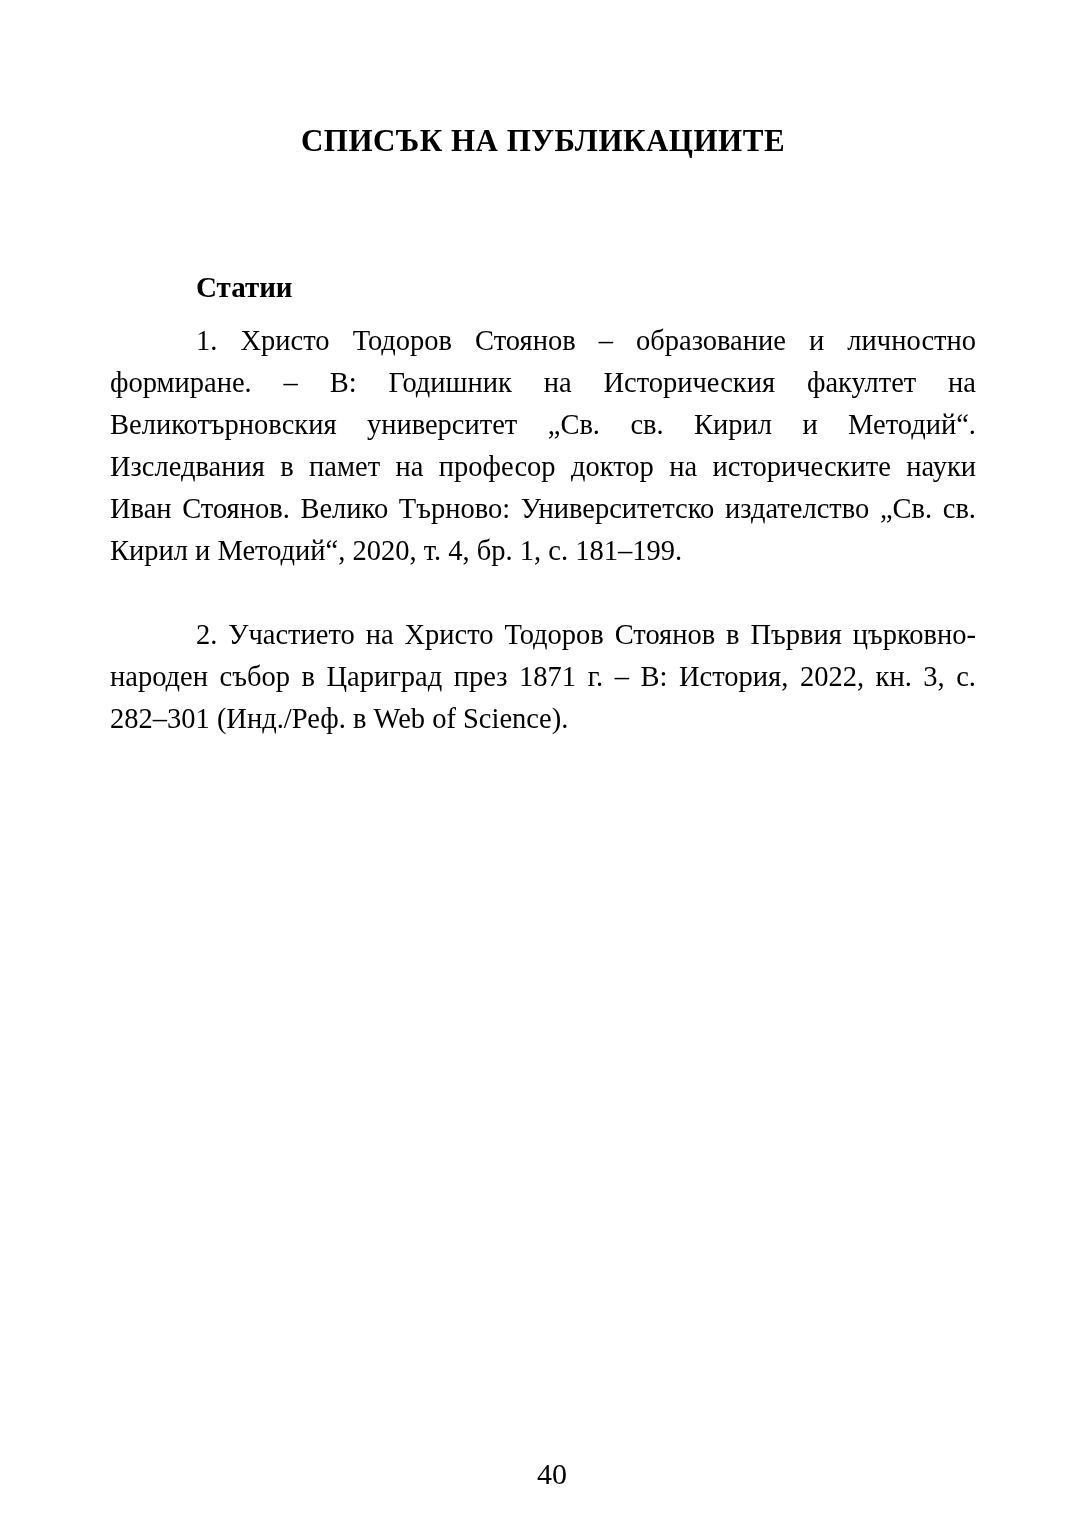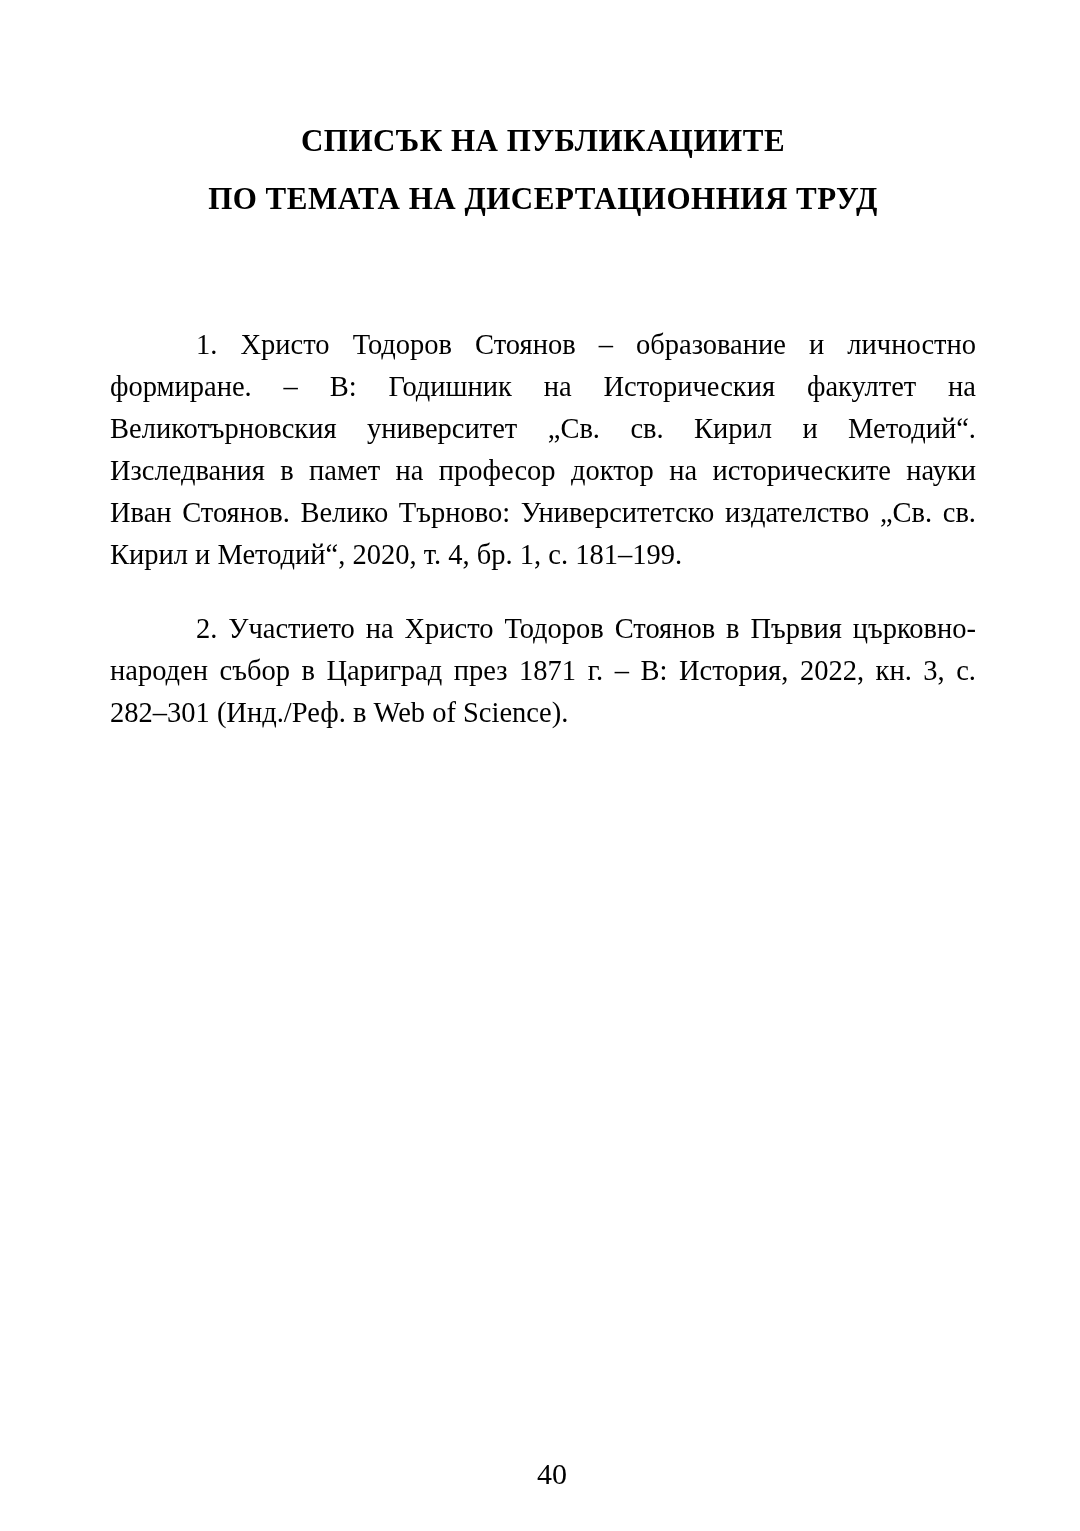--- a/index.html
+++ b/index.html
@@ -49,43 +49,43 @@
 
     .pub-item {
       font-size: 28.5px;
       line-height: 42px;
       text-align: justify;
       text-indent: 86px;
       margin-top: 12px;
     }
 
     .pub-item + .pub-item {
-      margin-top: 32px;
+      margin-top: 42px;
     }
 
     .page-number {
       position: absolute;
       bottom: 42px;
       left: 12px;
       width: 100%;
       text-align: center;
       font-size: 30px;
       line-height: 30px;
     }
   </style>
 </head>
 <body>
 
 <div class="page">
 
   <h1 class="title">
     <span class="title-line">СПИСЪК НА ПУБЛИКАЦИИТЕ</span>
-    <span class="title-line">ПО ТЕМАТА НА ДИСЕРТАЦИОННИЯ ТРУД</span>
   </h1>
 
+  <h2 class="section-heading">Статии</h2>
 
   <p class="pub-item">1. Христо Тодоров Стоянов – образование и личностно формиране. – В: Годишник на Историческия факултет на Великотърновския университет „Св. св. Кирил и Методий“. Изследвания в памет на професор доктор на историческите науки Иван Стоянов. Велико Търново: Университетско издателство „Св. св. Кирил и Методий“, 2020, т. 4, бр. 1, с. 181–199.</p>
 
   <p class="pub-item">2. Участието на Христо Тодоров Стоянов в Първия църковно-народен събор в Цариград през 1871 г. – В: История, 2022, кн. 3, с. 282–301 (Инд./Реф. в Web of Science).</p>
 
 
   <div class="page-number">40</div>
 
 </div>
 

